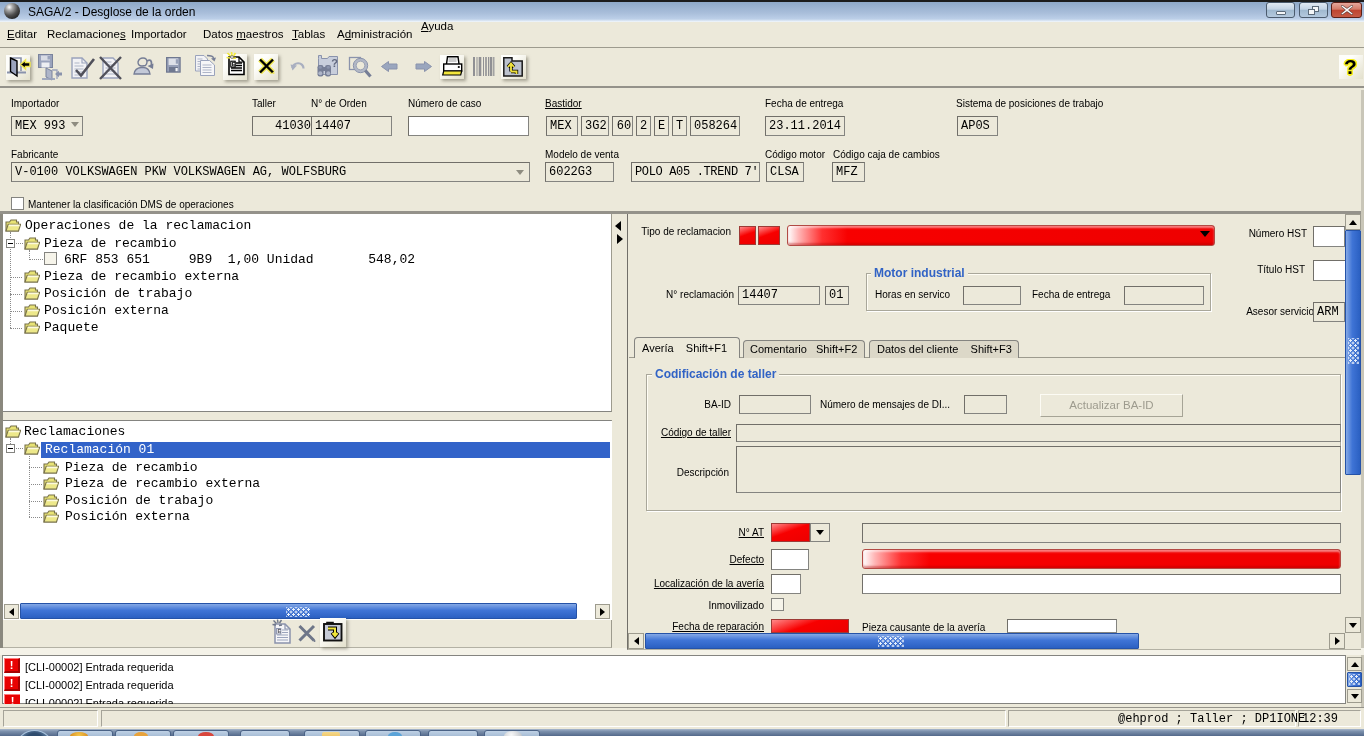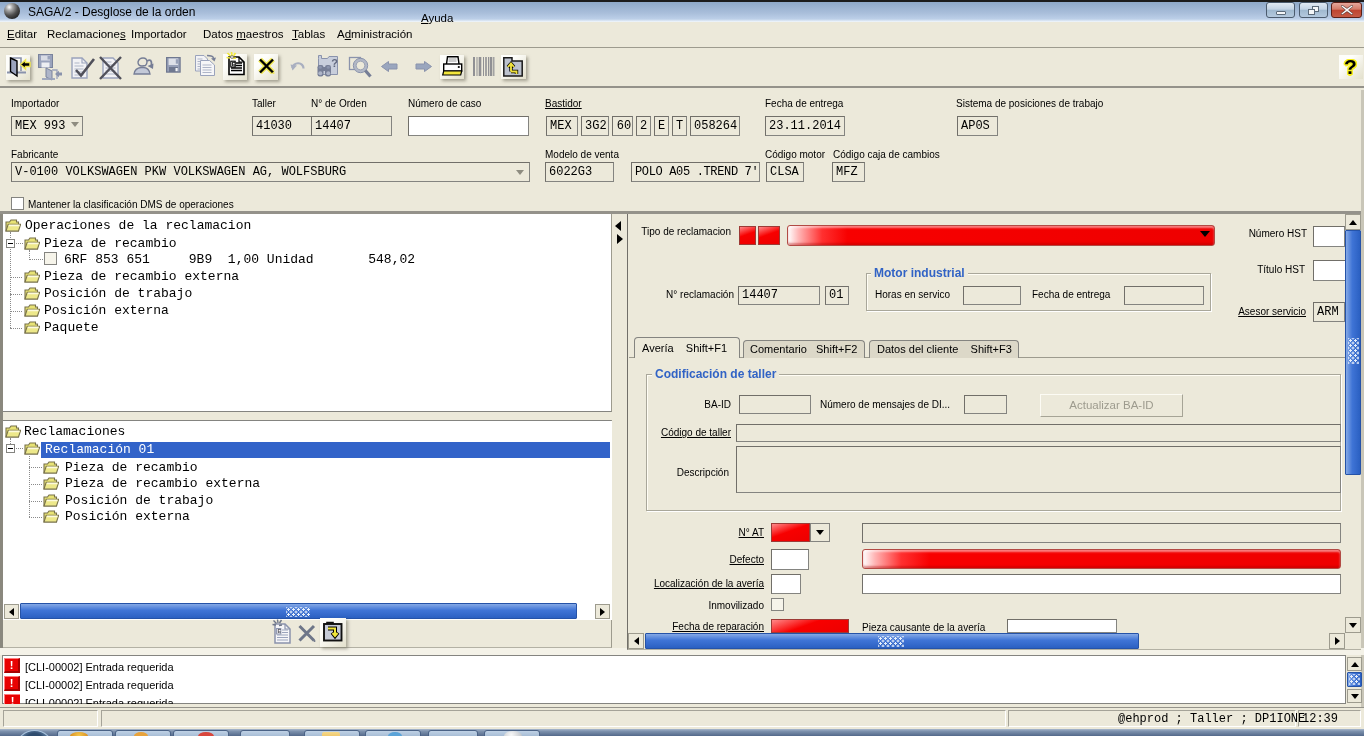--- a/index.html
+++ b/index.html
@@ -39,21 +39,21 @@
     </svg>
 </div>
 
 <div class="abs" style="left:0;top:22px;width:1364px;height:26px;background:#ECE9DA;border-bottom:1px solid #9D9B8E;"></div>
 <div class="abs" style="top:28px;left:7px;font-size:11.5px;"><span style="text-decoration:underline">E</span>ditar</div>
 <div class="abs" style="top:28px;left:47px;font-size:11.5px;">Reclamacione<span style="text-decoration:underline">s</span></div>
 <div class="abs" style="top:28px;left:131px;font-size:11.5px;">Importador</div>
 <div class="abs" style="top:28px;left:203px;font-size:11.5px;">Datos <span style="text-decoration:underline">m</span>aestros</div>
 <div class="abs" style="top:28px;left:292px;font-size:11.5px;"><span style="text-decoration:underline">T</span>ablas</div>
 <div class="abs" style="top:28px;left:337px;font-size:11.5px;">A<span style="text-decoration:underline">d</span>ministración</div>
-<div class="abs" style="top:12px;left:421px;font-size:11.5px;"><span style="text-decoration:underline">A</span>yuda</div>
+<div class="abs" style="top:20px;left:421px;font-size:11.5px;"><span style="text-decoration:underline">A</span>yuda</div>
 
 <div class="abs" style="left:0;top:48px;width:1364px;height:40px;background:#ECE9DA;border-bottom:2px solid #94928A;"></div>
 
 <div class="abs" style="left:6px;top:55px;width:24px;height:25px;background:linear-gradient(135deg,#FEFEFB 30%,#E3E0CC);box-shadow:2px 2px 3px rgba(105,103,88,.55);"></div>
 <div class="abs" style="left:223px;top:54px;width:24px;height:26px;background:linear-gradient(135deg,#FEFEFB 30%,#E3E0CC);box-shadow:2px 2px 3px rgba(105,103,88,.55);"></div>
 <div class="abs" style="left:254px;top:54px;width:24px;height:26px;background:linear-gradient(135deg,#FEFEFB 30%,#E3E0CC);box-shadow:2px 2px 3px rgba(105,103,88,.55);"></div>
 <div class="abs" style="left:440px;top:55px;width:24px;height:24px;background:linear-gradient(135deg,#FEFEFB 30%,#E3E0CC);box-shadow:2px 2px 3px rgba(105,103,88,.55);"></div>
 <div class="abs" style="left:501px;top:55px;width:25px;height:24px;background:linear-gradient(135deg,#FEFEFB 30%,#E3E0CC);box-shadow:2px 2px 3px rgba(105,103,88,.55);"></div>
 <div class="abs" style="left:1339px;top:55px;width:24px;height:24px;background:linear-gradient(135deg,#FEFEFB 30%,#E3E0CC);"></div>
 
@@ -191,21 +191,21 @@
 </g>
 </svg>
 
 <div class="abs" style="left:1344px;top:55px;font-size:21px;font-weight:bold;color:#000;text-shadow:-1.5px 0 #F6EE1E, 1.5px 0 #F6EE1E, 0 -1.5px #F6EE1E, 0 1.5px #F6EE1E, -1.2px -1.2px #F6EE1E, 1.2px 1.2px #F6EE1E, -1.2px 1.2px #F6EE1E, 1.2px -1.2px #F6EE1E;">?</div>
 
 <div class="lbl" style="left:11px;top:98px;">Importador</div>
 <div class="fld" style="left:11px;top:116px;width:72px;height:20px;line-height:18px;">MEX 993</div>
 <div class="abs" style="left:71px;top:122px;width:0;height:0;border-left:4px solid transparent;border-right:4px solid transparent;border-top:5px solid #8E8C80;"></div>
 
 <div class="lbl" style="left:252px;top:98px;">Taller</div>
-<div class="fld" style="left:252px;top:116px;width:60px;height:20px;line-height:18px;">41030</div>
+<div class="fld" style="left:252px;top:116px;width:60px;height:20px;line-height:18px;text-align:right;">41030</div>
 
 <div class="lbl" style="left:311px;top:98px;">N° de Orden</div>
 <div class="fld" style="left:311px;top:116px;width:81px;height:20px;line-height:18px;">14407</div>
 
 <div class="lbl" style="left:408px;top:98px;">Número de caso</div>
 <div class="fld white" style="left:408px;top:116px;width:121px;height:20px;"></div>
 
 <div class="lbl u" style="left:545px;top:98px;">Bastidor</div>
 <div class="fld" style="left:546px;top:116px;width:32px;height:20px;line-height:18px;">MEX</div>
 <div class="fld" style="left:581px;top:116px;width:28px;height:20px;line-height:18px;">3G2</div>
@@ -393,21 +393,21 @@
 
 <div class="grp" style="left:866px;top:273px;width:345px;height:38px;"></div>
 <div class="grptitle" style="left:871px;top:266px;">Motor industrial</div>
 <div class="lbl" style="left:875px;top:289px;">Horas en servico</div>
 <div class="fld" style="left:963px;top:286px;width:58px;height:19px;"></div>
 <div class="lbl" style="left:1032px;top:289px;">Fecha de entrega</div>
 <div class="fld" style="left:1124px;top:286px;width:80px;height:19px;"></div>
 
 <div class="lbl" style="right:59px;top:264px;">Título HST</div>
 <div class="fld white" style="left:1313px;top:260px;width:33px;height:21px;"></div>
-<div class="lbl" style="right:58px;top:306px;text-decoration:underline;">Asesor servicio</div>
+<div class="lbl" style="right:50px;top:306px;">Asesor servicio</div>
 <div class="fld" style="left:1313px;top:302px;width:32px;height:20px;line-height:18px;">ARM</div>
 
 <div class="abs" style="left:629px;top:357px;width:716px;height:1px;background:#9D9B8E;"></div>
 <div class="abs" style="left:634px;top:337px;width:106px;height:21px;background:#ECE9DA;border:1px solid #848480;border-bottom:none;border-radius:4px 4px 0 0;"></div>
 <div class="abs" style="left:642px;top:342px;font-size:11px;">Avería&nbsp;&nbsp;&nbsp;&nbsp;Shift+F1</div>
 <div class="abs" style="left:743px;top:340px;width:122px;height:18px;background:#DCD8C8;border:1px solid #848480;border-bottom:none;border-radius:4px 4px 0 0;"></div>
 <div class="abs" style="left:750px;top:343px;font-size:11px;">Comentario&nbsp;&nbsp;&nbsp;Shift+F2</div>
 <div class="abs" style="left:869px;top:340px;width:150px;height:18px;background:#DCD8C8;border:1px solid #848480;border-bottom:none;border-radius:4px 4px 0 0;"></div>
 <div class="abs" style="left:877px;top:343px;font-size:11px;">Datos del cliente&nbsp;&nbsp;&nbsp;&nbsp;Shift+F3</div>
 

